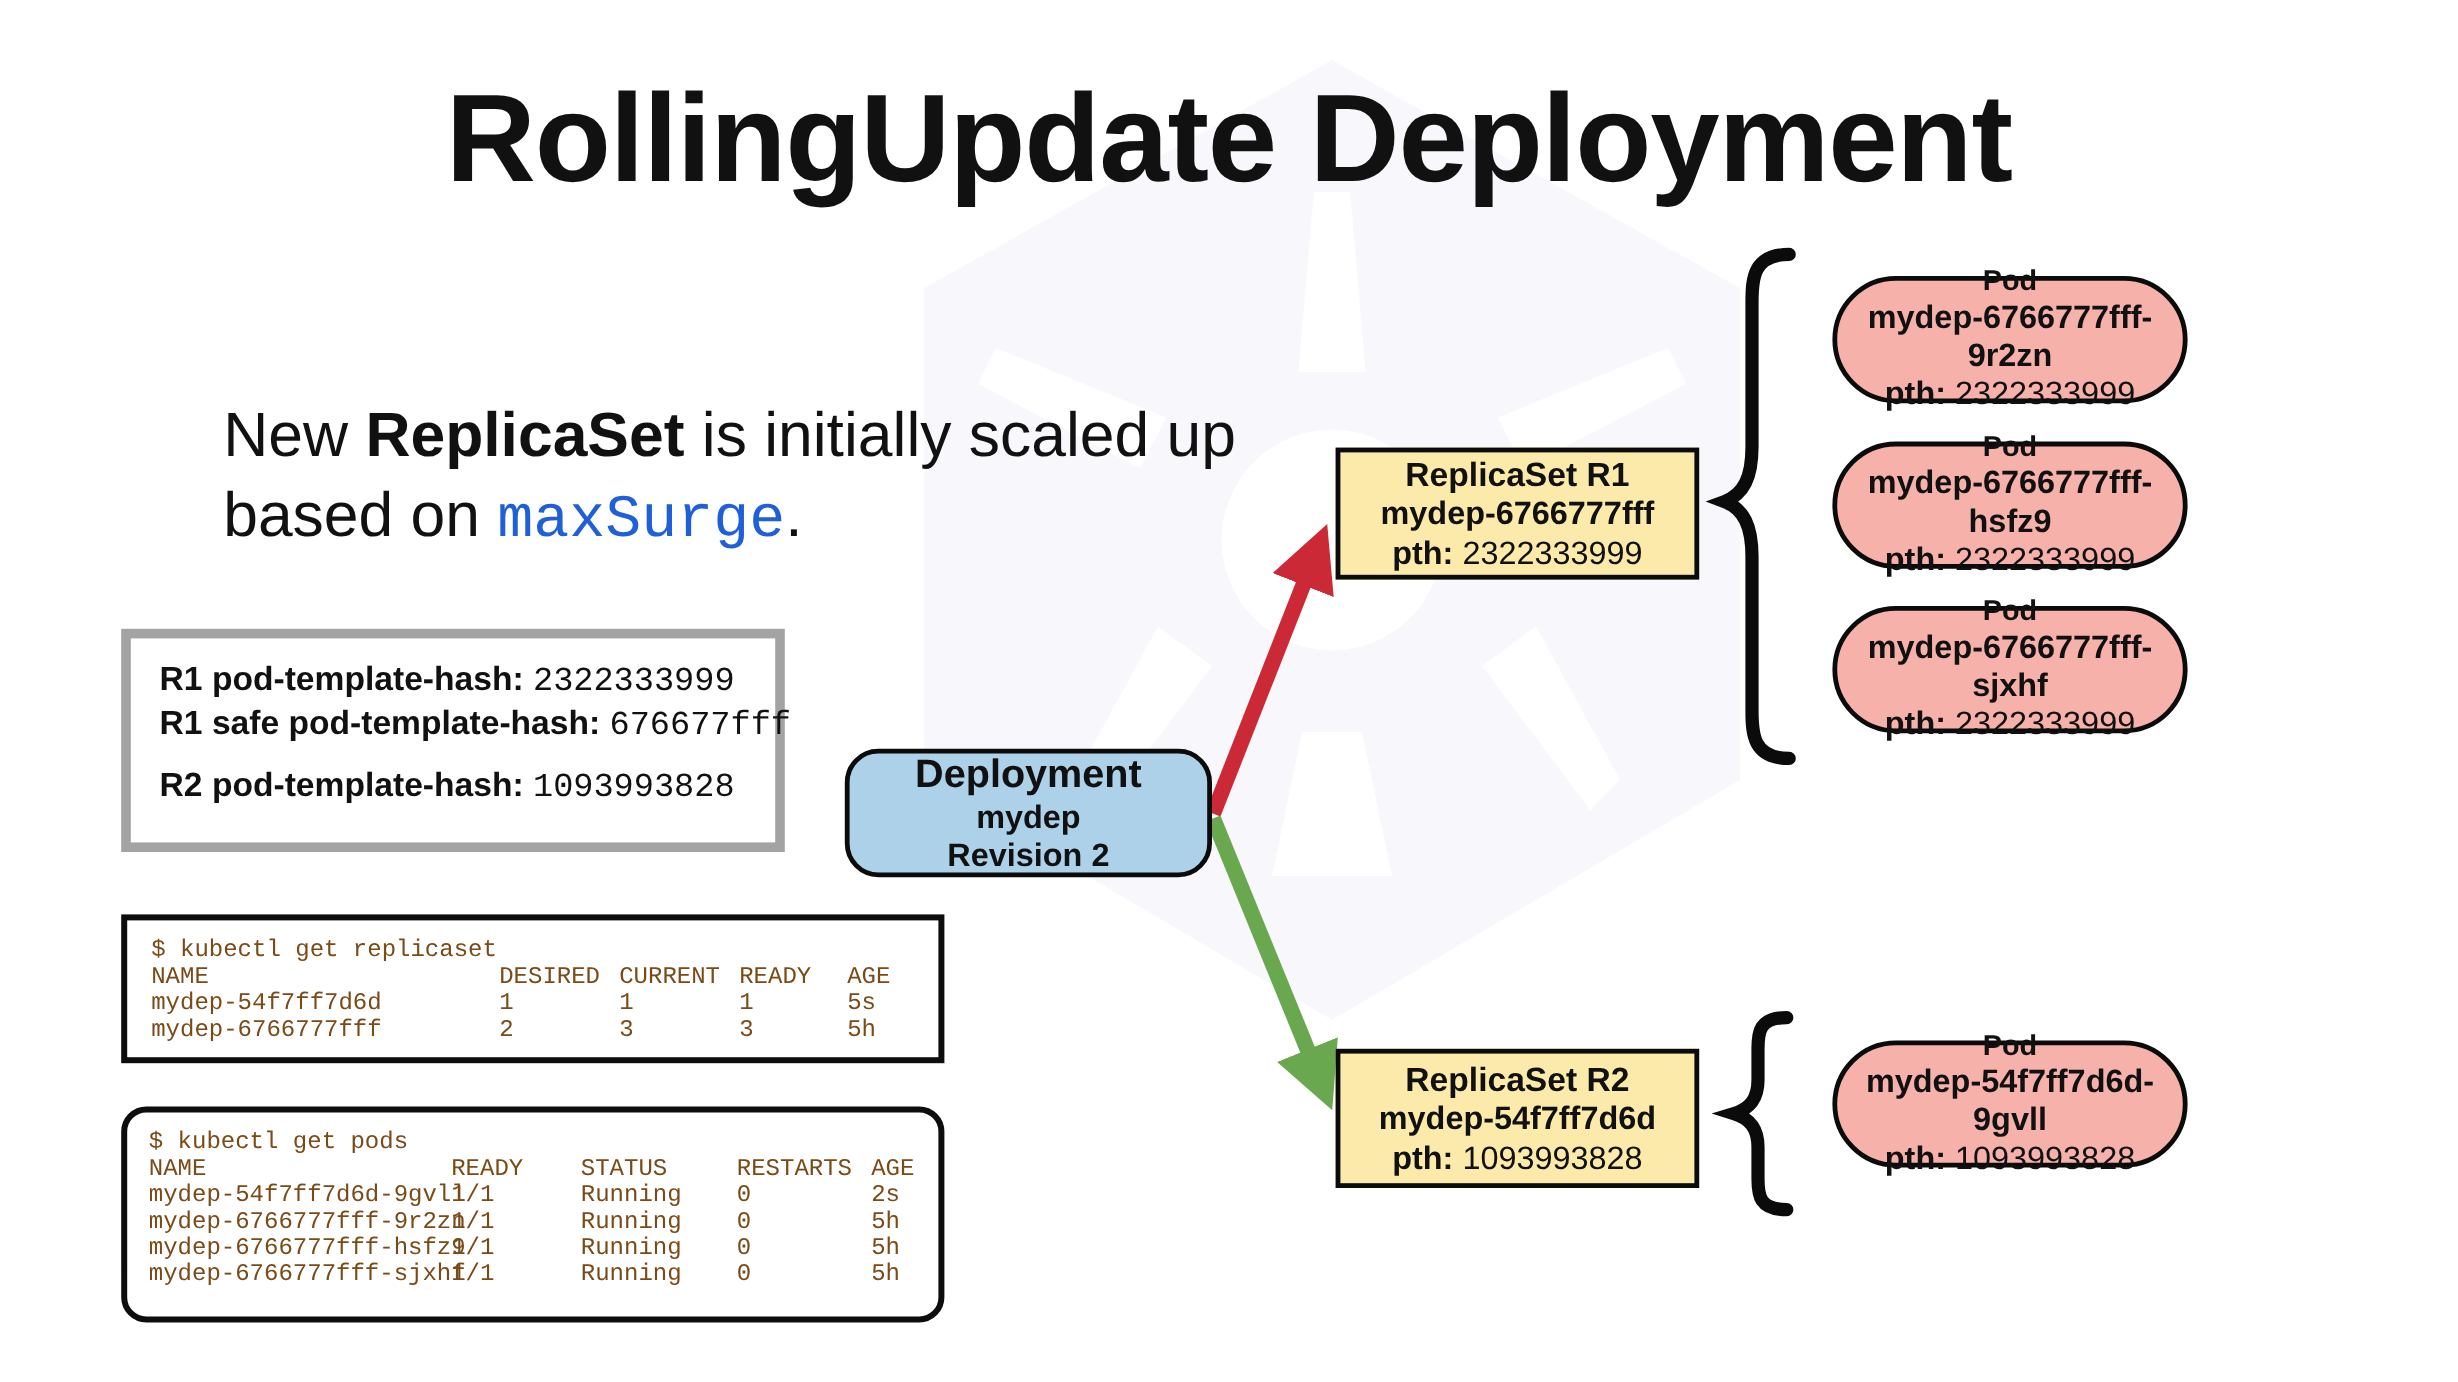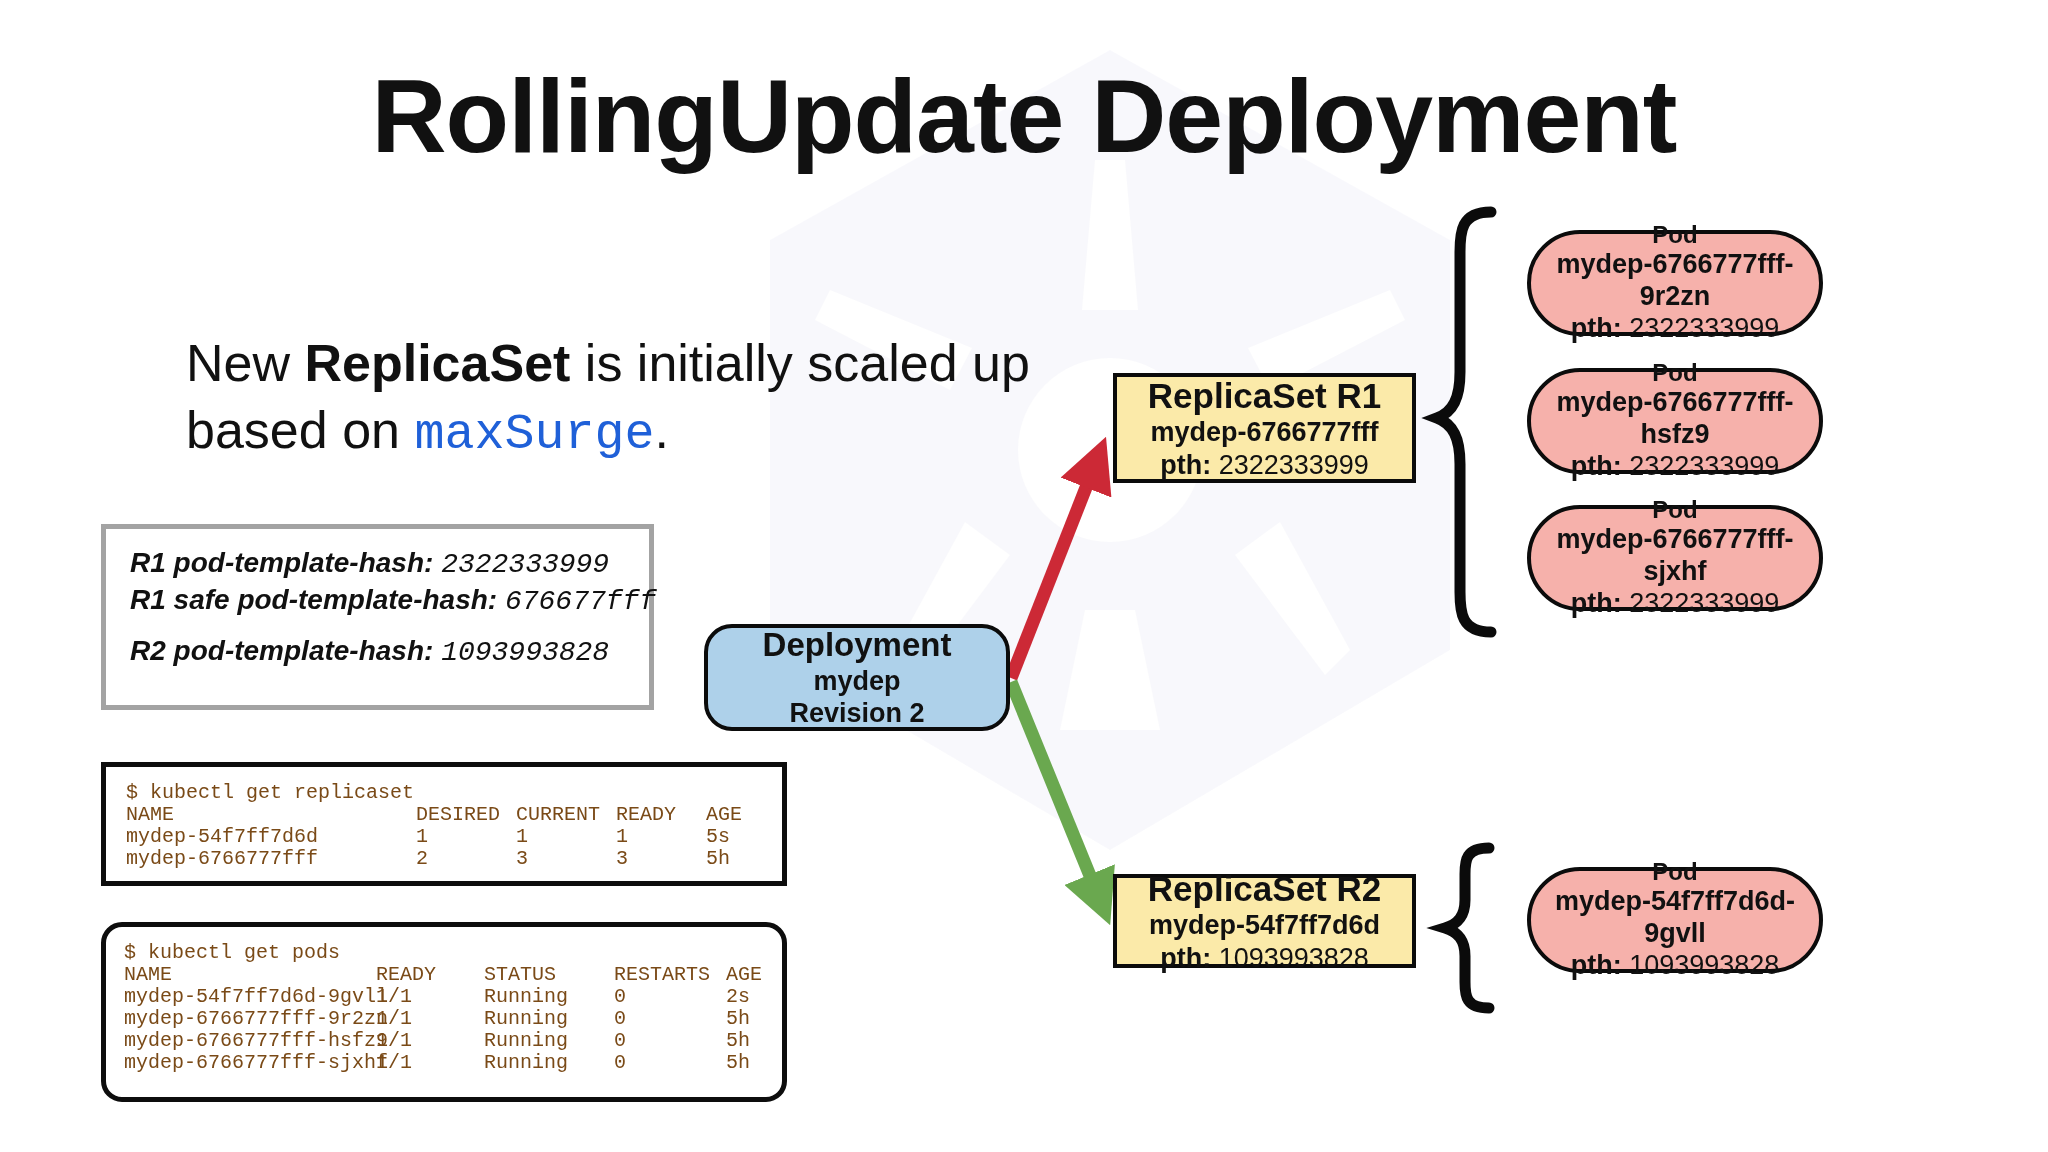--- a/index.html
+++ b/index.html
@@ -52,23 +52,22 @@
   .code-blue {
     font-family: "Liberation Mono", monospace;
     color: #1f60d8;
     font-size: 50px;
   }
 
   
   .hardbox {
     position: absolute;
     background: #ffffff;
-    border: 5px solid #a3a3a3;
+    border: 8px solid #a3a3a3;
     box-sizing: border-box;
-    font-style: italic;
   }
   #hashbox {
     left: 101px;
     top: 524px;
     width: 553px;
     height: 186px;
   }
   .hashline {
     position: absolute;
     left: 24px;
@@ -109,40 +108,40 @@
     position: absolute;
     box-sizing: border-box;
     border: 4px solid #0b0b0b;
     text-align: center;
     color: #111111;
     display: flex;
     flex-direction: column;
     justify-content: center;
     align-items: center;
   }
-  .node .n-title { font-size: 35px; font-weight: bold; line-height: 1.18; }
+  .node .n-title { font-size: 28px; font-weight: bold; line-height: 1.18; }
   .node .n-sub { font-size: 27px; font-weight: bold; line-height: 1.2; }
   .node .n-pth { font-size: 27px; font-weight: bold; line-height: 1.2; }
   .node .n-pth span.val { font-weight: normal; }
 
   #deployment {
     left: 704px;
     top: 624px;
     width: 306px;
     height: 107px;
     background: #aed1ea;
     border-radius: 28px;
   }
   #deployment .n-title { font-size: 33px; }
 
   .rs {
     background: #fbeaa9;
   }
   #rs1 { left: 1113px; top: 373px; width: 303px; height: 110px; }
-  #rs2 { left: 1113px; top: 874px; width: 303px; height: 94px; }
+  #rs2 { left: 1113px; top: 874px; width: 303px; height: 116px; }
 
   .pod {
     position: absolute;
     box-sizing: border-box;
     border: 4px solid #0b0b0b;
     background: #f6b1ab;
     border-radius: 999px;
     text-align: center;
     color: #111111;
     display: flex;

